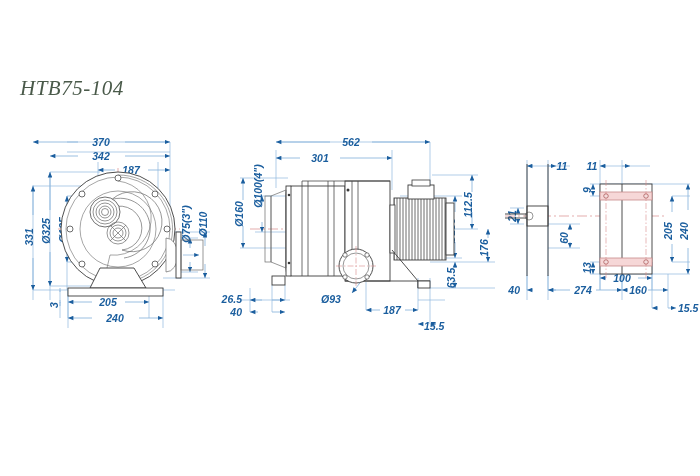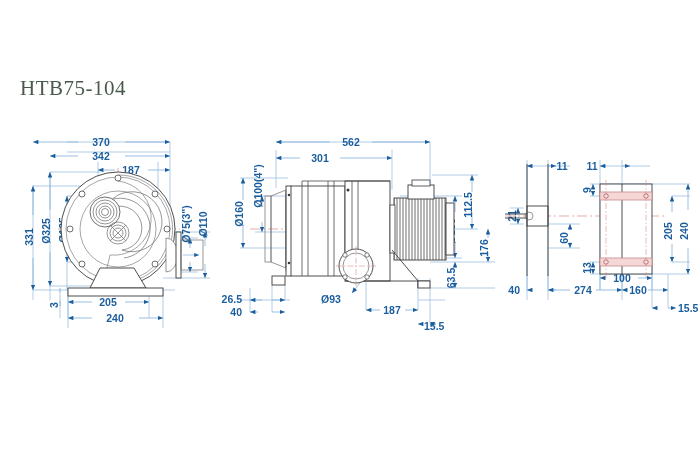--- a/index.html
+++ b/index.html
@@ -13,20 +13,21 @@
     height: 476px;
     position: relative;
     overflow: hidden;
     font-family: "Liberation Sans", sans-serif;
   }
   #drawing-root {
     position: absolute;
     left: 0; top: 0;
     width: 572px;
     height: 476px;
+    font-style: italic;
   }
   #title-text {
     position: absolute;
     left: 20px;
     top: 76px;
     font-family: "Liberation Serif", serif;
     font-size: 21px;
     letter-spacing: 0.5px;
     color: #4a5a4a;
     white-space: nowrap;

